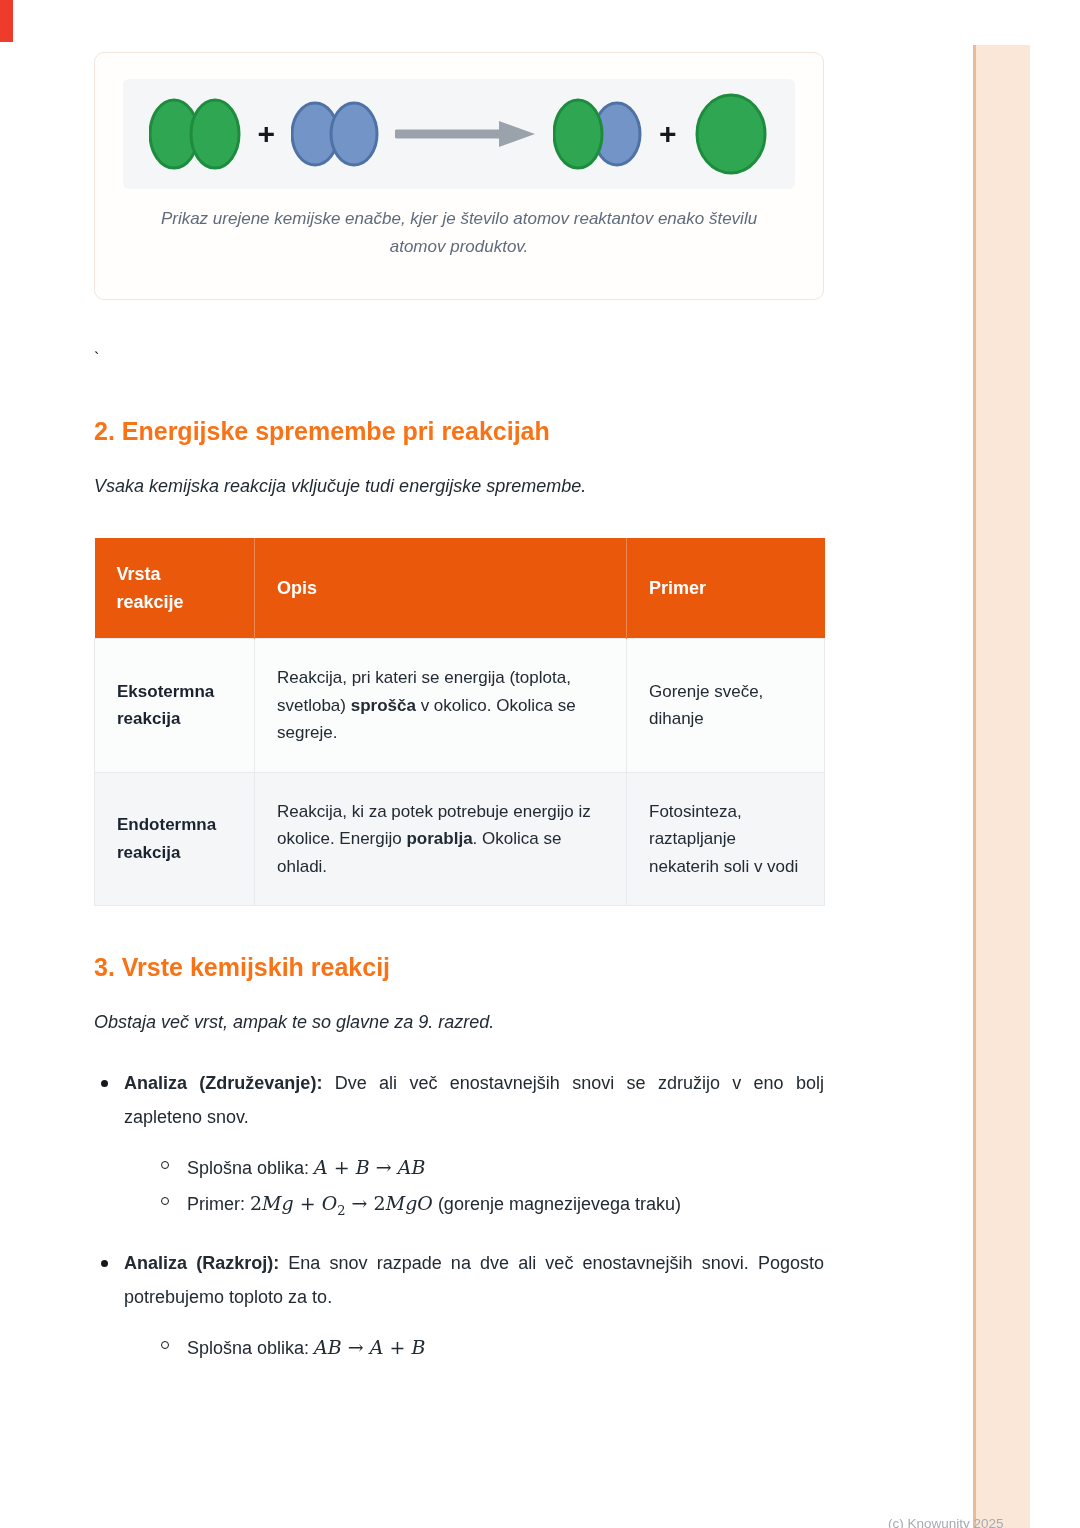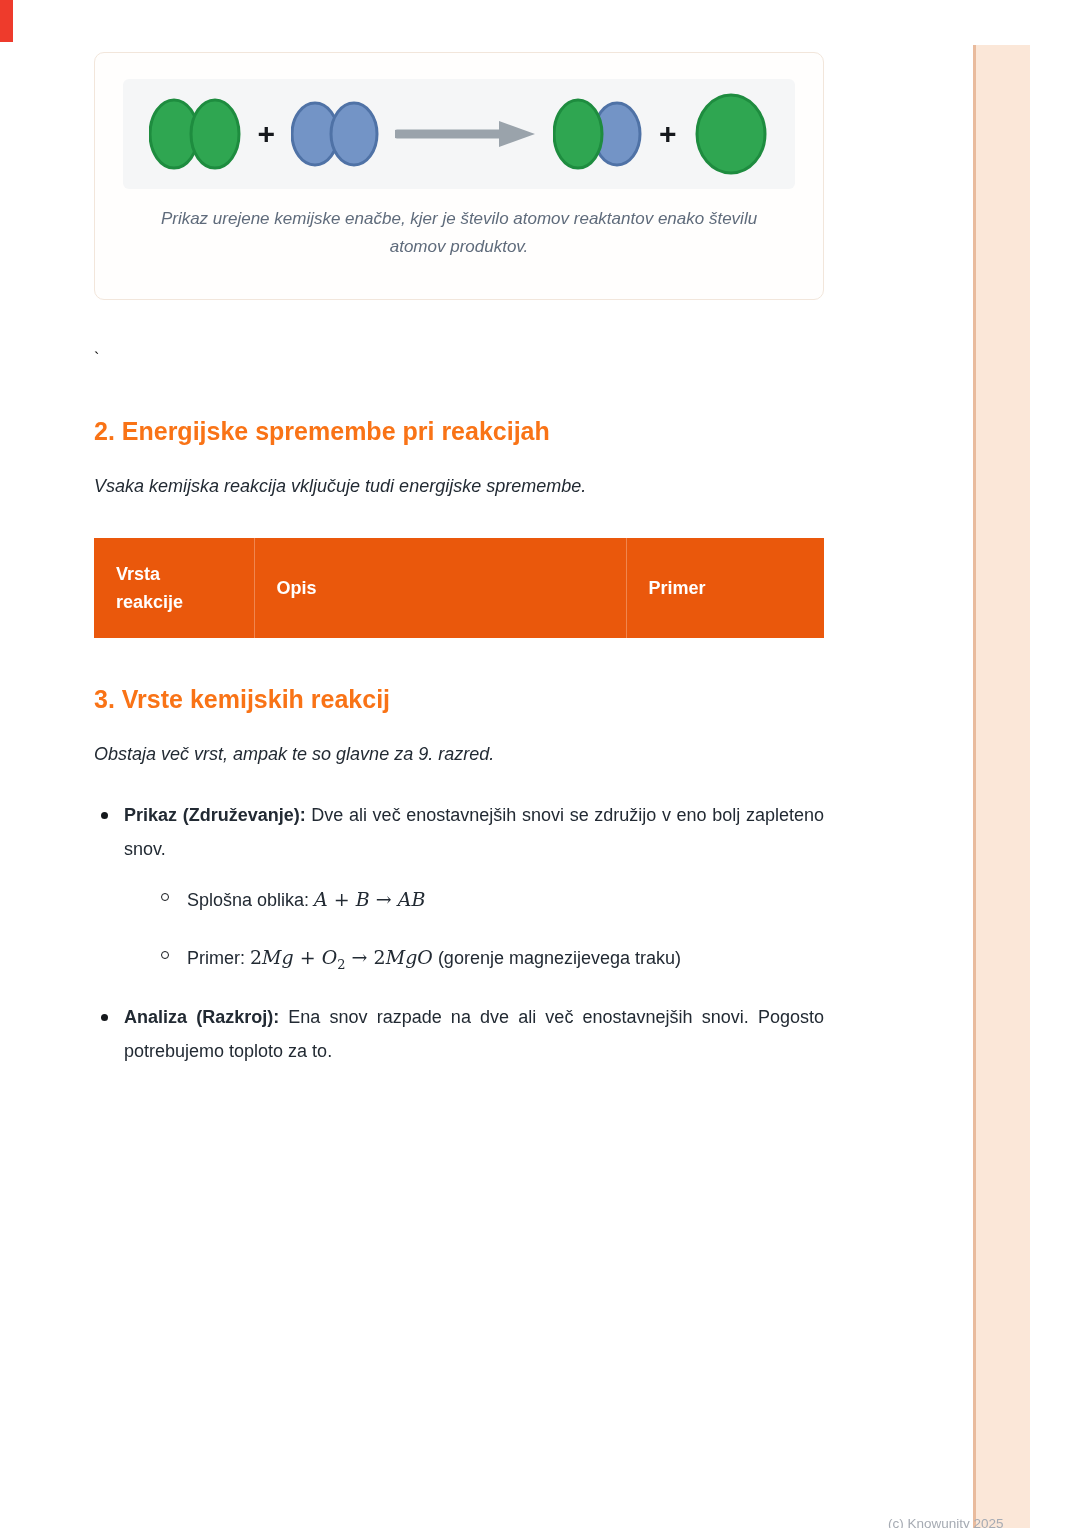--- a/index.html
+++ b/index.html
@@ -50,21 +50,21 @@
   .rx-table strong { font-weight:700; }
 
   
   .list { margin-top:30px; }
   .list-item { position:relative; padding-left:30px; font-size:18px; line-height:34px; text-align:justify; }
   .list-item + .list-item { margin-top:28px; }
   .bullet-dot { position:absolute; left:7px; top:14px; width:7px; height:7px; border-radius:50%; background:#15181c; }
   .list-item strong { font-weight:700; }
   .sub-list { margin:19px 0 0 36px; }
   .sub-item { position:relative; padding-left:27px; font-size:18px; line-height:28px; text-align:left; }
-  .sub-item + .sub-item { margin-top:29px; }
+  .sub-item + .sub-item { margin-top:7px; }
   .circle-marker { position:absolute; left:1px; top:8px; width:8px; height:8px; border:1.6px solid #15181c; border-radius:50%; background:transparent; }
 
   .math { font-family:"DejaVu Serif","Liberation Serif",serif; font-size:19px; }
   .math .mi { font-style:italic; }
   .math sub { font-size:13px; line-height:0; }
 </style>
 </head>
 <body>
 
 <div class="page">
@@ -123,46 +123,60 @@
           <col class="c3">
         </colgroup>
       <thead>
         <tr>
           <th>Vrsta reakcije</th>
           <th>Opis</th>
           <th>Primer</th>
         </tr>
       </thead>
       <tbody>
+        <tr class="row-a">
+          <td class="cell-type">Eksotermna reakcija</td>
+          <td class="cell-desc"><span>Reakcija, pri kateri se energija (toplota, svetloba) </span><strong>sprošča</strong><span> v okolico. Okolica se segreje.</span></td>
+          <td class="cell-primer">Gorenje sveče, dihanje</td>
+        </tr>
+        <tr class="row-b">
+          <td class="cell-type">Endotermna reakcija</td>
+          <td class="cell-desc"><span>Reakcija, ki za potek potrebuje energijo iz okolice. Energijo </span><strong>porablja</strong><span>. Okolica se ohladi.</span></td>
+          <td class="cell-primer">Fotosinteza, raztapljanje nekaterih soli v vodi</td>
+        </tr>
       </tbody>
     </table>
 
     <h2 class="section">3. Vrste kemijskih reakcij</h2>
     <p class="intro">Obstaja več vrst, ampak te so glavne za 9. razred.</p>
 
     <div class="list">
 
       <div class="list-item">
         <span class="bullet-dot"></span>
-        <strong>Prikaz (Združevanje):</strong><span> Dve ali več enostavnejših snovi se združijo v eno bolj zapleteno snov.</span>
+        <strong>Analiza (Združevanje):</strong><span> Dve ali več enostavnejših snovi se združijo v eno bolj zapleteno snov.</span>
         <div class="sub-list">
           <div class="sub-item">
             <span class="circle-marker"></span>
             <span>Splošna oblika: </span><span class="math"><span class="mi">A</span><span> + </span><span class="mi">B</span><span> → </span><span class="mi">AB</span></span><span></span>
           </div>
           <div class="sub-item">
             <span class="circle-marker"></span>
             <span>Primer: </span><span class="math"><span>2</span><span class="mi">Mg</span><span> + </span><span class="mi">O</span><sub>2</sub><span> → 2</span><span class="mi">MgO</span></span><span> (gorenje magnezijevega traku)</span>
           </div>
         </div>
       </div>
 
       <div class="list-item">
         <span class="bullet-dot"></span>
         <strong>Analiza (Razkroj):</strong><span> Ena snov razpade na dve ali več enostavnejših snovi. Pogosto potrebujemo toploto za to.</span>
         <div class="sub-list">
+          <div class="sub-item">
+            <span class="circle-marker"></span>
+            <span>Splošna oblika: </span><span class="math"><span class="mi">AB</span><span> → </span><span class="mi">A</span><span> + </span><span class="mi">B</span></span><span></span>
+          </div>
         </div>
       </div>
 
     </div>
 
   </div>
 </div>
 
 </body></html>

